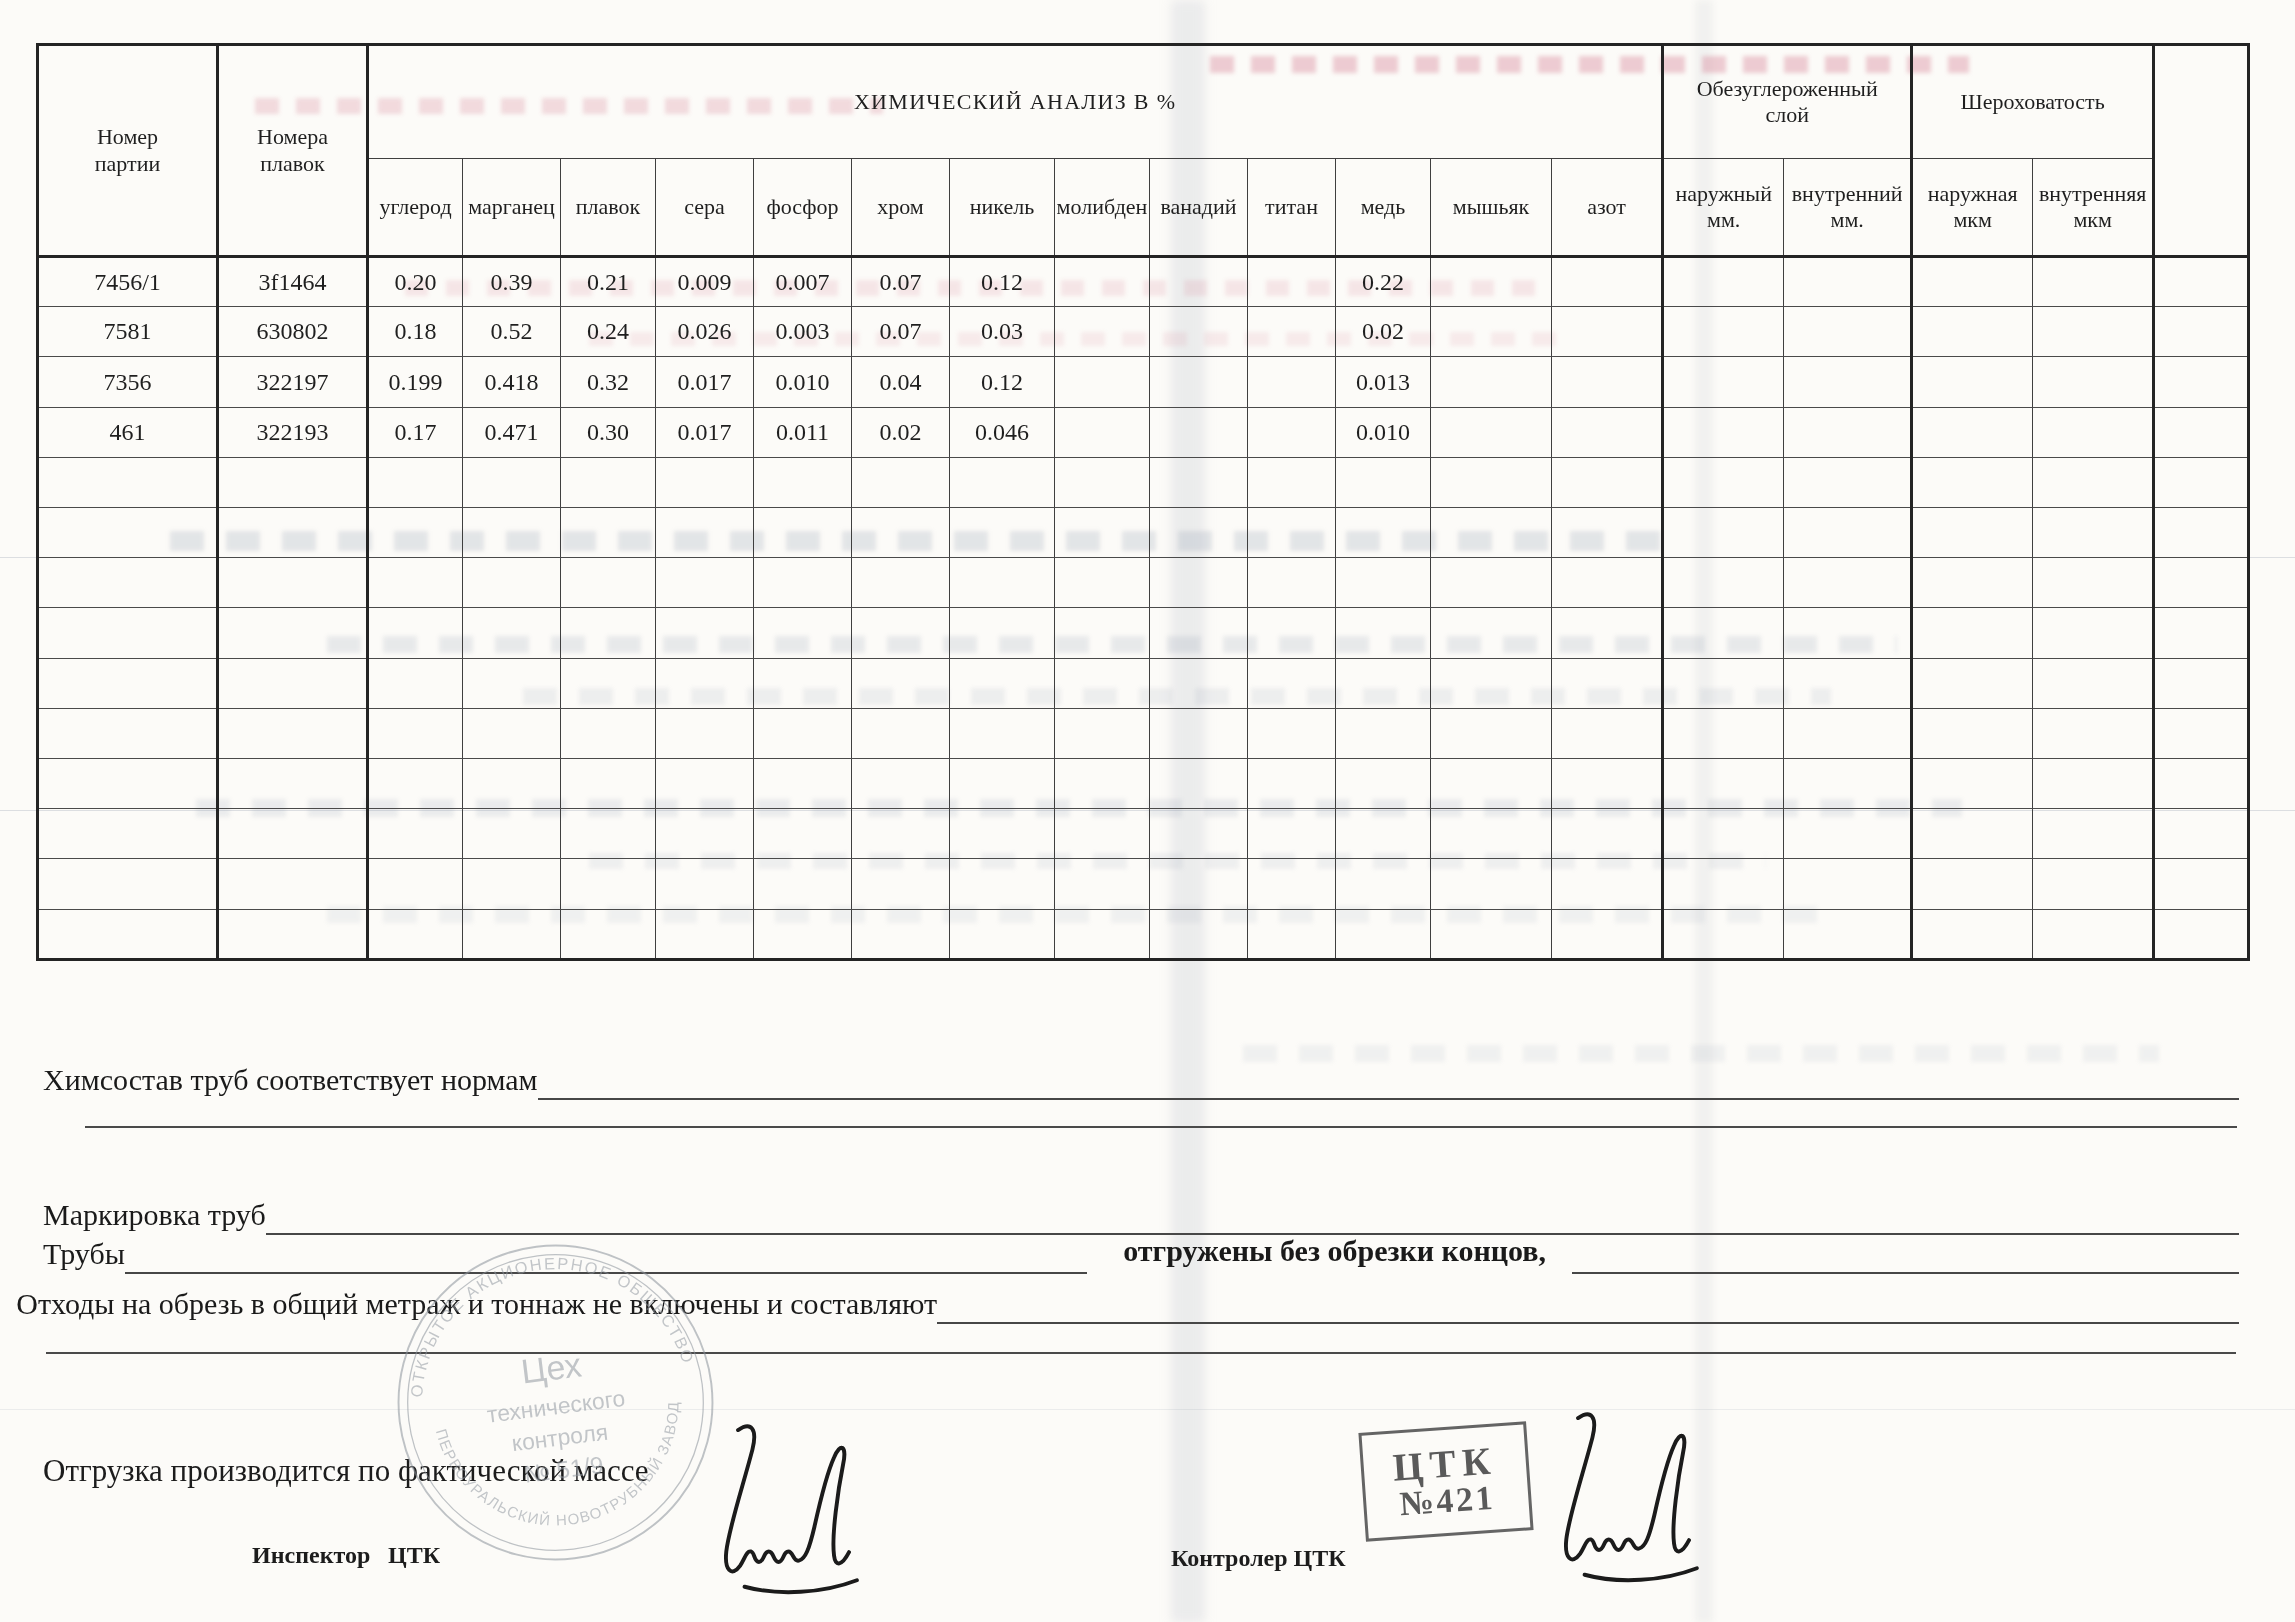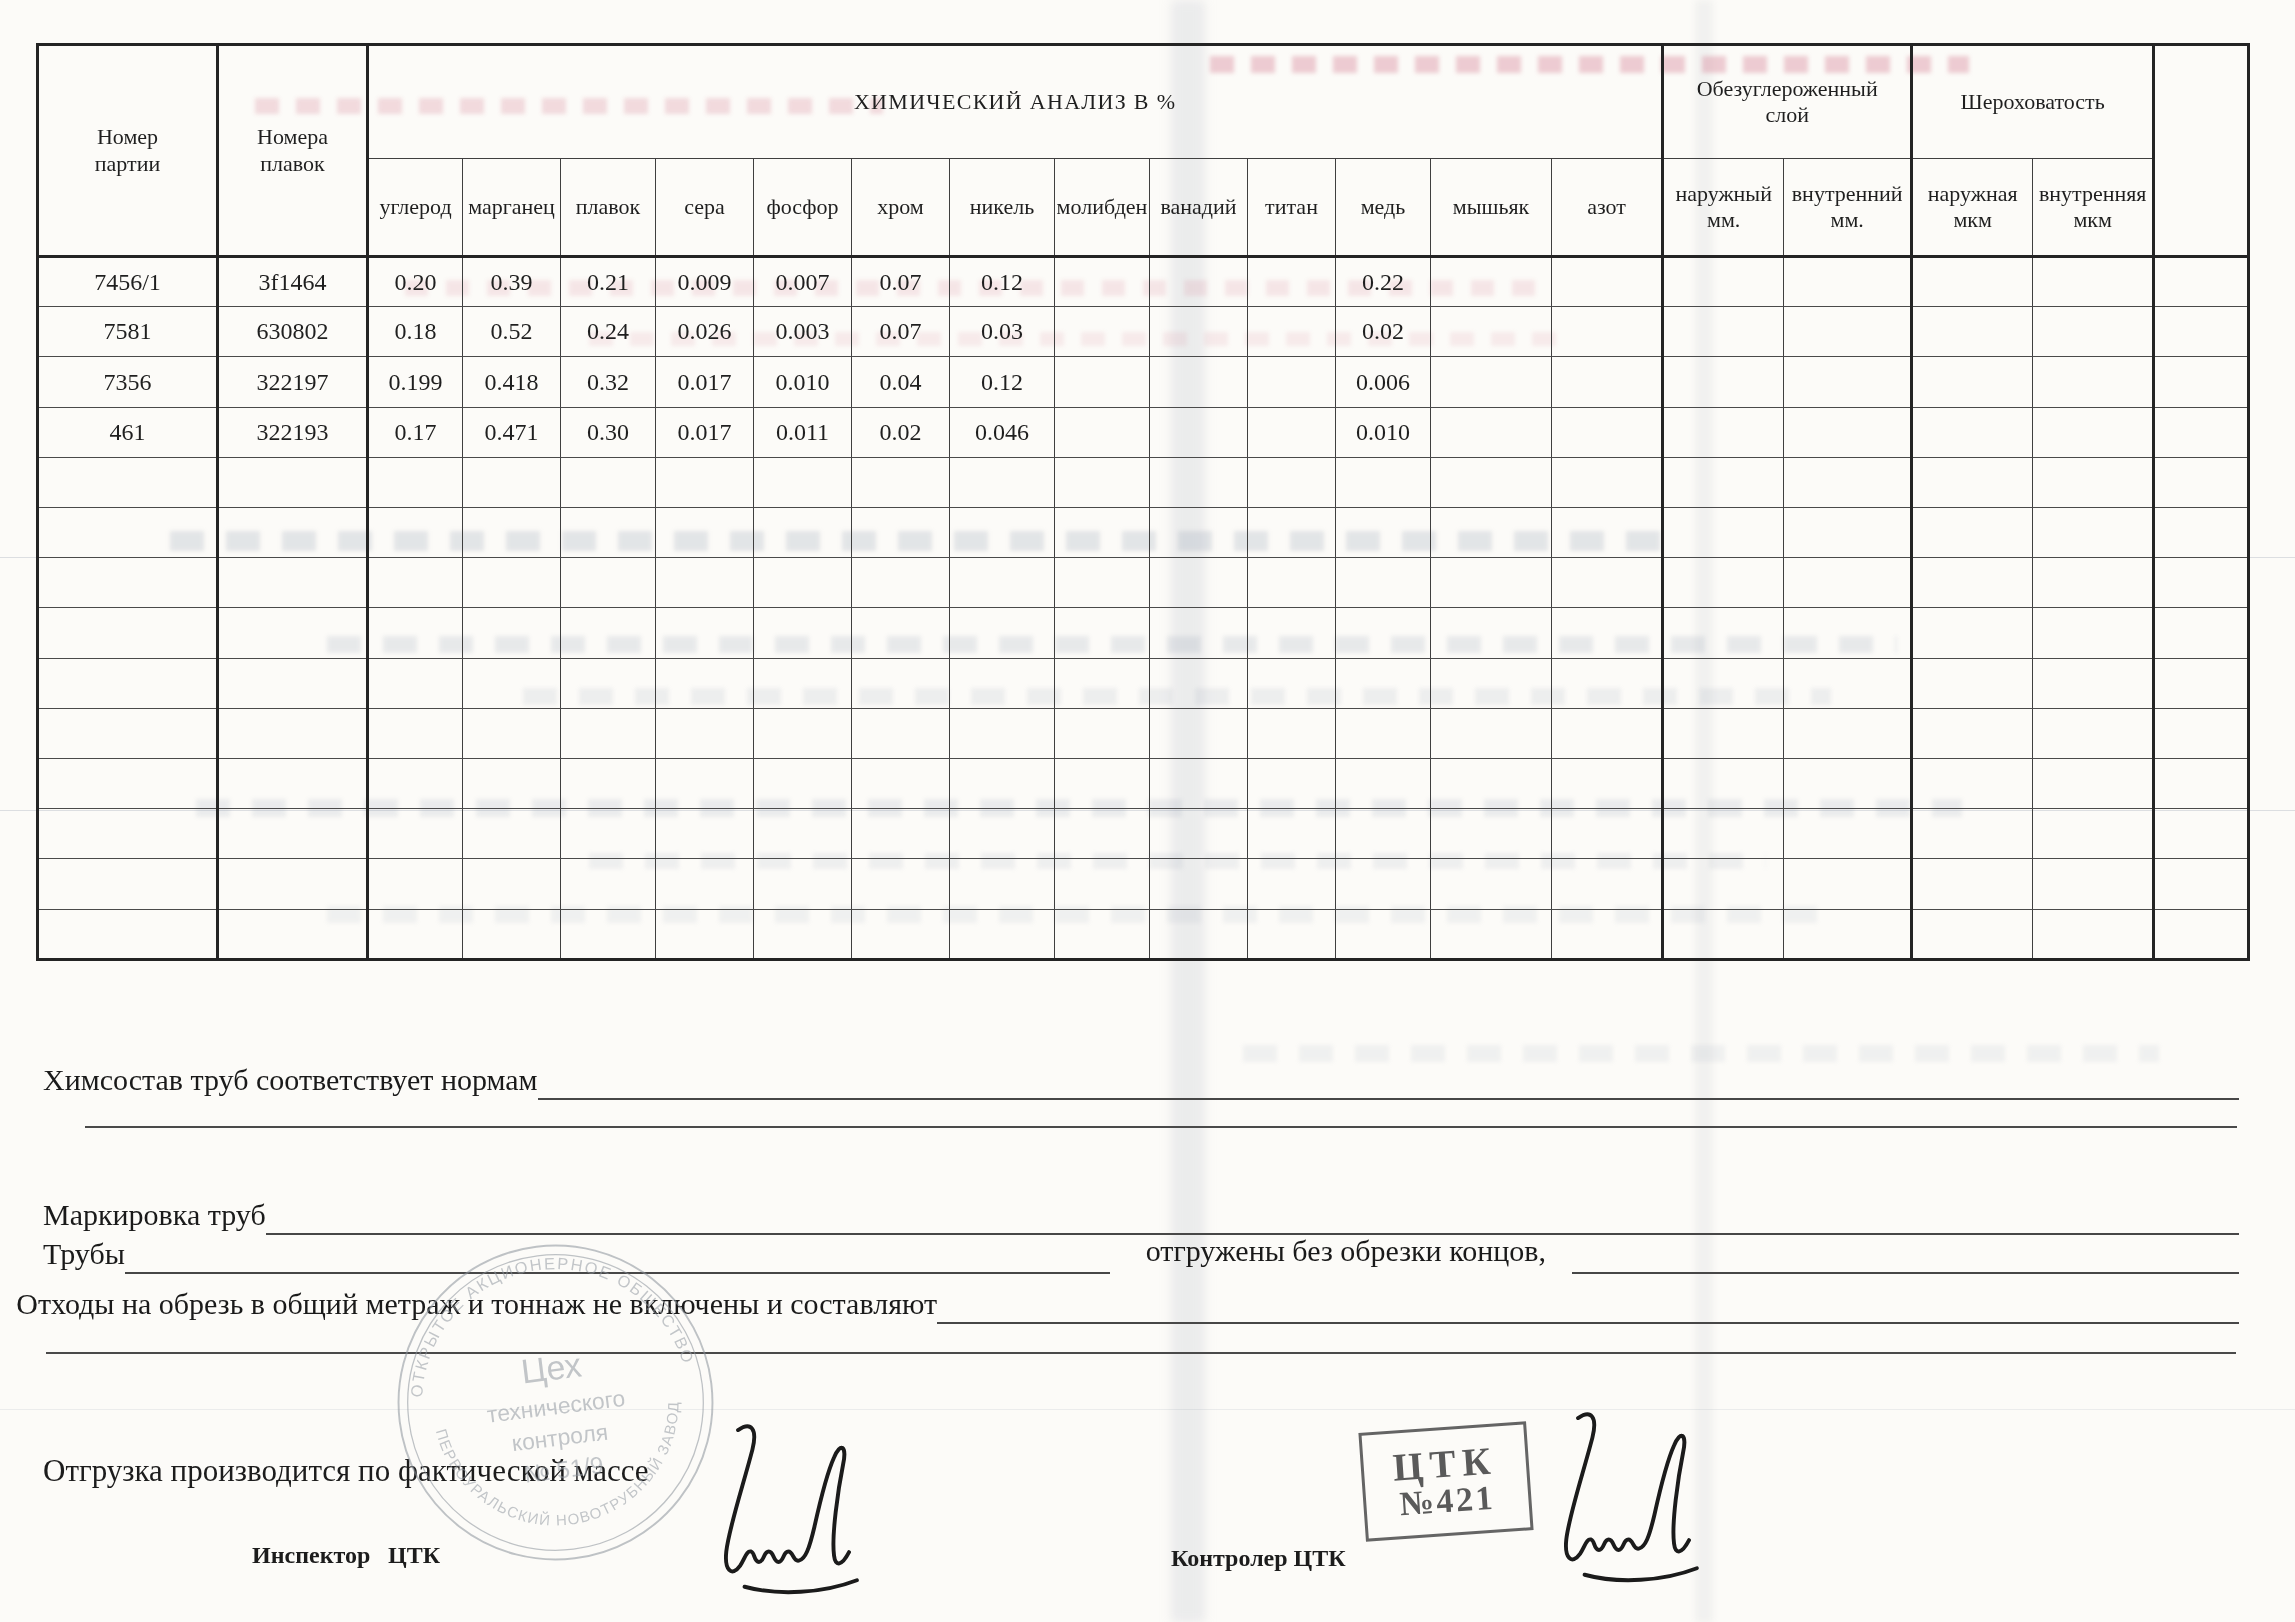--- a/index.html
+++ b/index.html
@@ -44,21 +44,21 @@
     font-size:30px;color:#1a1a1a;
   }
   .note .lbl{white-space:nowrap;padding-bottom:2.6px;}
   .note .fill{
     flex:1;border-bottom:2px solid #474747;
     padding:0 0 1.3px 29px;white-space:nowrap;
   }
   .note .fill2{
     flex:0 0 667px;border-bottom:2px solid #474747;height:6.5px;
   }
-  .note .mid{white-space:nowrap;padding:0 26px 6.5px 36px;}
+  .note .mid{white-space:nowrap;padding:0 26px 6.5px 36px;font-weight:bold;}
   .bareline{position:absolute;border-bottom:2px solid #4a4a4a;height:0;}
   .plain{position:absolute;font-size:31px;white-space:nowrap;}
   .siglabel{font-weight:bold;font-size:24px;}
 
   
   .round-stamp{position:absolute;left:392px;top:1239px;width:327px;height:327px;
     opacity:.55;transform:rotate(-7deg);}
   .rect-stamp{
     position:absolute;left:1362px;top:1427px;width:162px;height:103px;
     border:3.3px solid #585858;transform:rotate(-4deg);
@@ -208,21 +208,21 @@
           <td class="tl">0.199</td>
           <td>0.418</td>
           <td>0.32</td>
           <td>0.017</td>
           <td>0.010</td>
           <td>0.04</td>
           <td>0.12</td>
           <td></td>
           <td></td>
           <td></td>
-          <td>0.006</td>
+          <td>0.013</td>
           <td></td>
           <td></td>
           <td class="tl"></td>
           <td></td>
           <td class="tl"></td>
           <td></td>
           <td class="tl"></td>
         </tr>
         <tr>
           <td>461</td>

